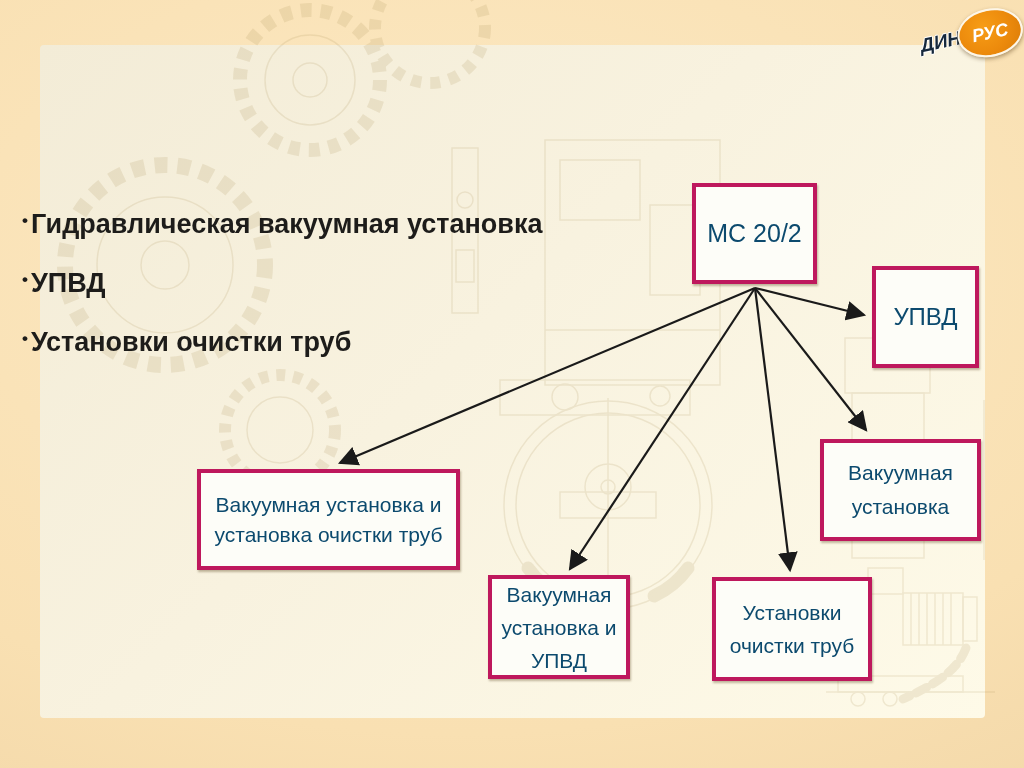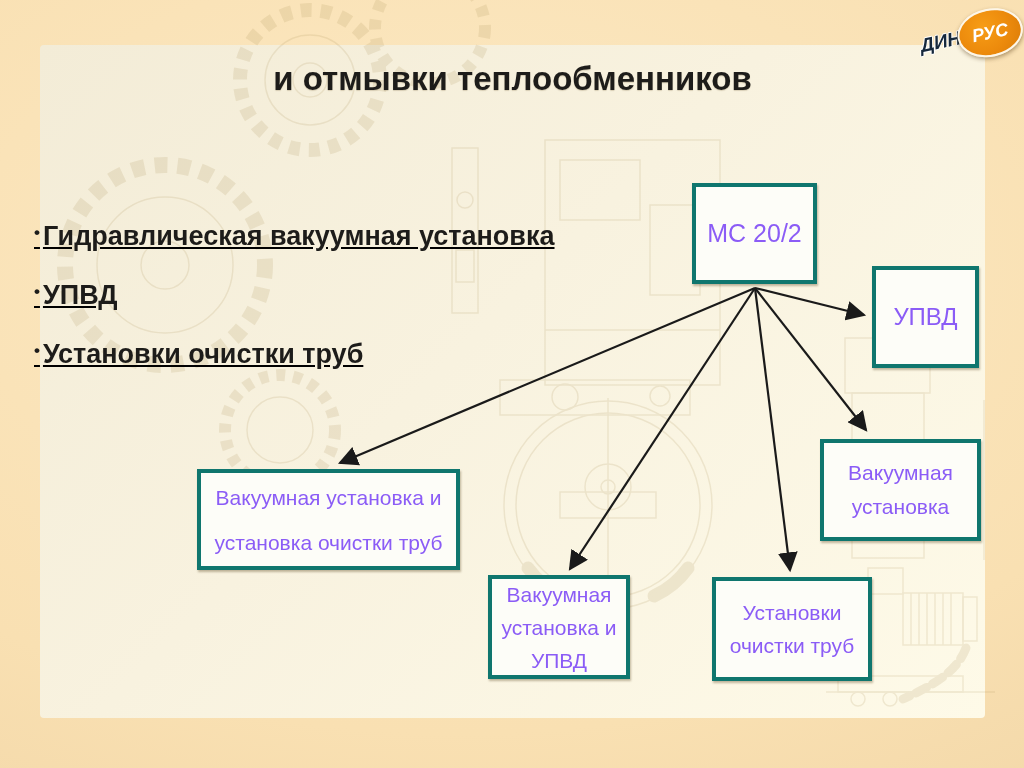--- a/index.html
+++ b/index.html
@@ -13,39 +13,39 @@
     background:linear-gradient(135deg,#f3ecd7 0%,#f8f2df 45%,#fefae8 100%);
     border-radius:4px;
   }
   .watermark{position:absolute;left:0;top:0;pointer-events:none;}
   .slide-title{
     position:absolute;left:40px;top:54px;width:945px;text-align:center;
     font-weight:bold;font-size:33px;line-height:50px;color:#1d1c1a;
     text-shadow:0 1px 1px rgba(120,100,60,0.25);
   }
   .bullets{
-    position:absolute;left:22px;top:206px;width:640px;margin:12px;padding:0;list-style:none;text-decoration:underline;
+    position:absolute;left:22px;top:206px;width:640px;margin:0;padding:0;list-style:none;
   }
   .bullets li{
     font-weight:bold;font-size:27px;color:#1d1c1a;margin:0 0 26px 0;line-height:29px;
     white-space:nowrap;
   }
   .bullets li::before{
     content:"\2022";font-size:17px;vertical-align:7px;margin-right:3px;
   }
   .node{
-    position:absolute;background:#fdfdf8;border:4px solid #0f766e;
+    position:absolute;background:#fdfdf8;border:4px solid #be185d;
     display:flex;align-items:center;justify-content:center;text-align:center;
-    color:#8b5cf6;box-sizing:border-box;box-shadow:1px 2px 2px rgba(80,60,20,0.35);
+    color:#0c4a6e;box-sizing:border-box;box-shadow:1px 2px 2px rgba(80,60,20,0.35);
     padding:2px 6px;
   }
   .node-mc{left:692px;top:183px;width:125px;height:101px;font-size:25px;}
   .node-upvd{left:872px;top:266px;width:107px;height:102px;font-size:24px;}
   .node-vacuum{left:820px;top:439px;width:161px;height:102px;font-size:21px;line-height:34px;}
-  .node-vacuum-cleaning{left:197px;top:469px;width:263px;height:101px;font-size:21px;line-height:45px;}
+  .node-vacuum-cleaning{left:197px;top:469px;width:263px;height:101px;font-size:21px;line-height:30px;}
   .node-vacuum-upvd{left:488px;top:575px;width:142px;height:104px;font-size:21px;line-height:33px;}
   .node-cleaning{left:712px;top:577px;width:160px;height:104px;font-size:21px;line-height:33px;}
   .arrows{position:absolute;left:0;top:0;}
   .logo{
     position:absolute;left:916px;top:8px;width:108px;height:62px;
     transform:rotate(-12deg);transform-origin:50% 50%;
   }
   .logo-din{
     position:absolute;left:4px;top:17px;font-size:19px;font-weight:bold;font-style:italic;
     color:#16283c;letter-spacing:0px;
@@ -117,21 +117,20 @@
     <rect x="838" y="676" width="125" height="16"></rect>
     <line x1="826" y1="692" x2="995" y2="692"></line>
     <circle cx="858" cy="699" r="7"></circle>
     <circle cx="890" cy="699" r="7"></circle>
     <path d="M 966 648 C 957 672, 932 686, 903 699" stroke-width="9" stroke-dasharray="12 7" stroke-linecap="round"></path>
     <line x1="984" y1="400" x2="984" y2="560"></line>
   </g>
 </svg>
 
 <div class="slide-title">
-  <div>и отмывки теплообменников</div>
 </div>
 
 <ul class="bullets">
   <li>Гидравлическая вакуумная установка</li>
   <li>УПВД</li>
   <li>Установки очистки труб</li>
 </ul>
 
 <svg class="arrows" width="1024" height="768" viewBox="0 0 1024 768">
   <defs>

